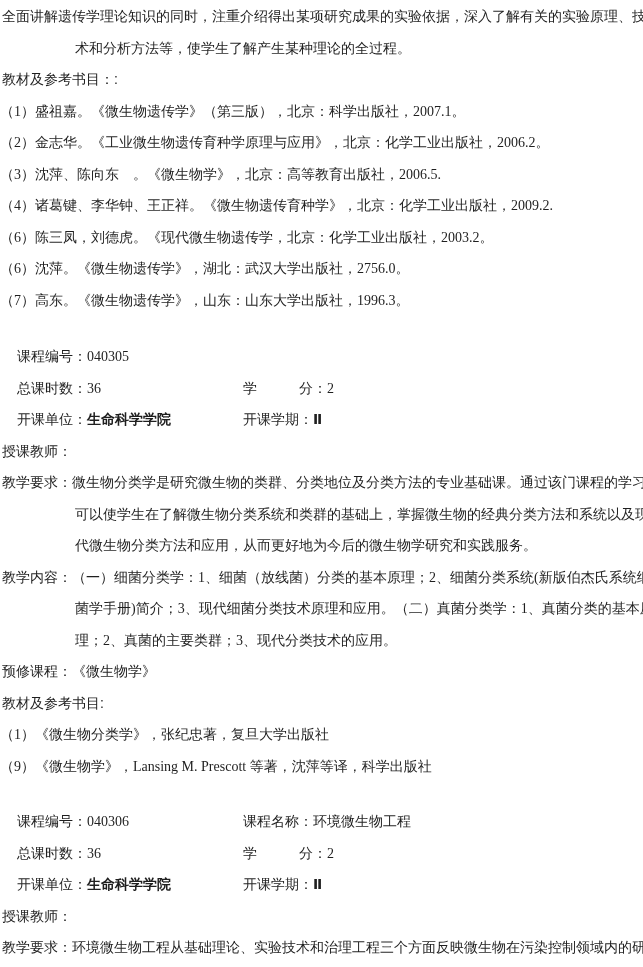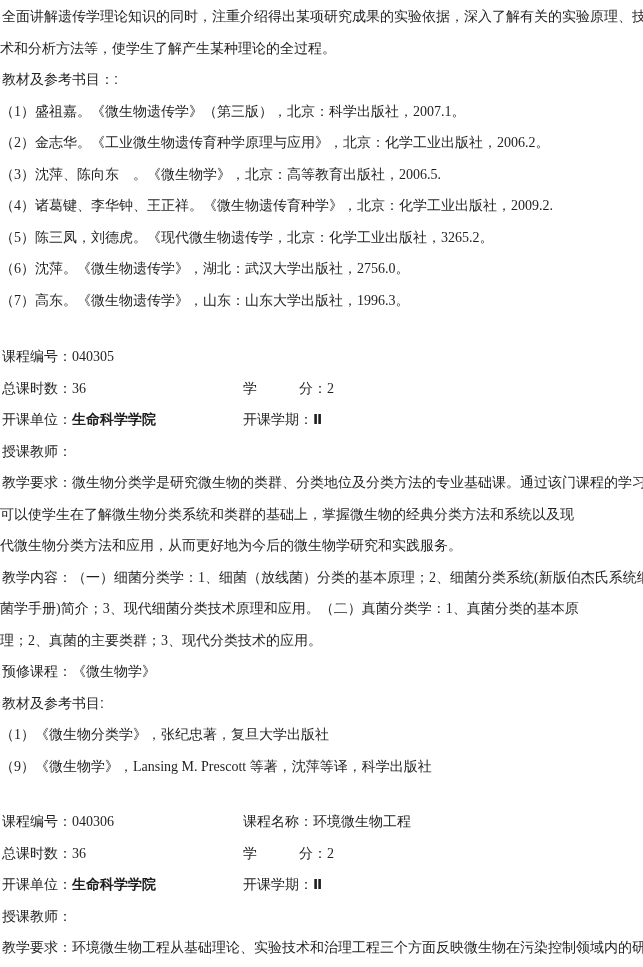--- a/index.html
+++ b/index.html
@@ -13,52 +13,52 @@
     font-size: 14px;
     overflow: hidden;
     box-sizing: border-box;
     padding-top: 1px;
   }
   .line {
     line-height: 31.5px;
     white-space: nowrap;
   }
   .lm2   { padding-left: 2px; }
-  .ind75 { }
+  .ind75 { padding-left: 75px; }
   .ind78 { }
   .label {
     font-weight: normal;
     font-family: "Liberation Sans", "DejaVu Sans", sans-serif;
   }
   .bold-val {
     font-weight: bold;
     font-family: "Liberation Sans", "DejaVu Sans", sans-serif;
   }
   .cols { display: flex; }
-  .c1 { width: 243px; padding-left: 2px; box-sizing: border-box; }
+  .c1 { width: 243px; padding-left: 17px; box-sizing: border-box; }
   .c2 { flex: 1; }
   .sec-gap1 { margin-top: 25px; }
   .sec-gap2 { margin-top: 24px; }
 </style>
 </head>
 <body>
 
 <div class="page">
 
   <div class="line lm2">全面讲解遗传学理论知识的同时，注重介绍得出某项研究成果的实验依据，深入了解有关的实验原理、技</div>
   <div class="line ind75">术和分析方法等，使学生了解产生某种理论的全过程。</div>
 
   <div class="line lm2 label">教材及参考书目：:</div>
 
   <div>
       <div class="line ind78">（1）盛祖嘉。《微生物遗传学》（第三版），北京：科学出版社，2007.1。</div>
       <div class="line ind78">（2）金志华。《工业微生物遗传育种学原理与应用》，北京：化学工业出版社，2006.2。</div>
       <div class="line ind78">（3）沈萍、陈向东　。《微生物学》，北京：高等教育出版社，2006.5.</div>
       <div class="line ind78">（4）诸葛键、李华钟、王正祥。《微生物遗传育种学》，北京：化学工业出版社，2009.2.</div>
-      <div class="line ind78">（5）陈三凤，刘德虎。《现代微生物遗传学，北京：化学工业出版社，3265.2。</div>
+      <div class="line ind78">（6）陈三凤，刘德虎。《现代微生物遗传学，北京：化学工业出版社，2003.2。</div>
       <div class="line ind78">（6）沈萍。《微生物遗传学》，湖北：武汉大学出版社，2756.0。</div>
       <div class="line ind78">（7）高东。《微生物遗传学》，山东：山东大学出版社，1996.3。</div>
     </div>
 
   <div class="sec-gap1">
 
     <div class="line cols">
       <div class="c1">
         <span class="label">课程编号：</span><span>040305</span>
       </div>

